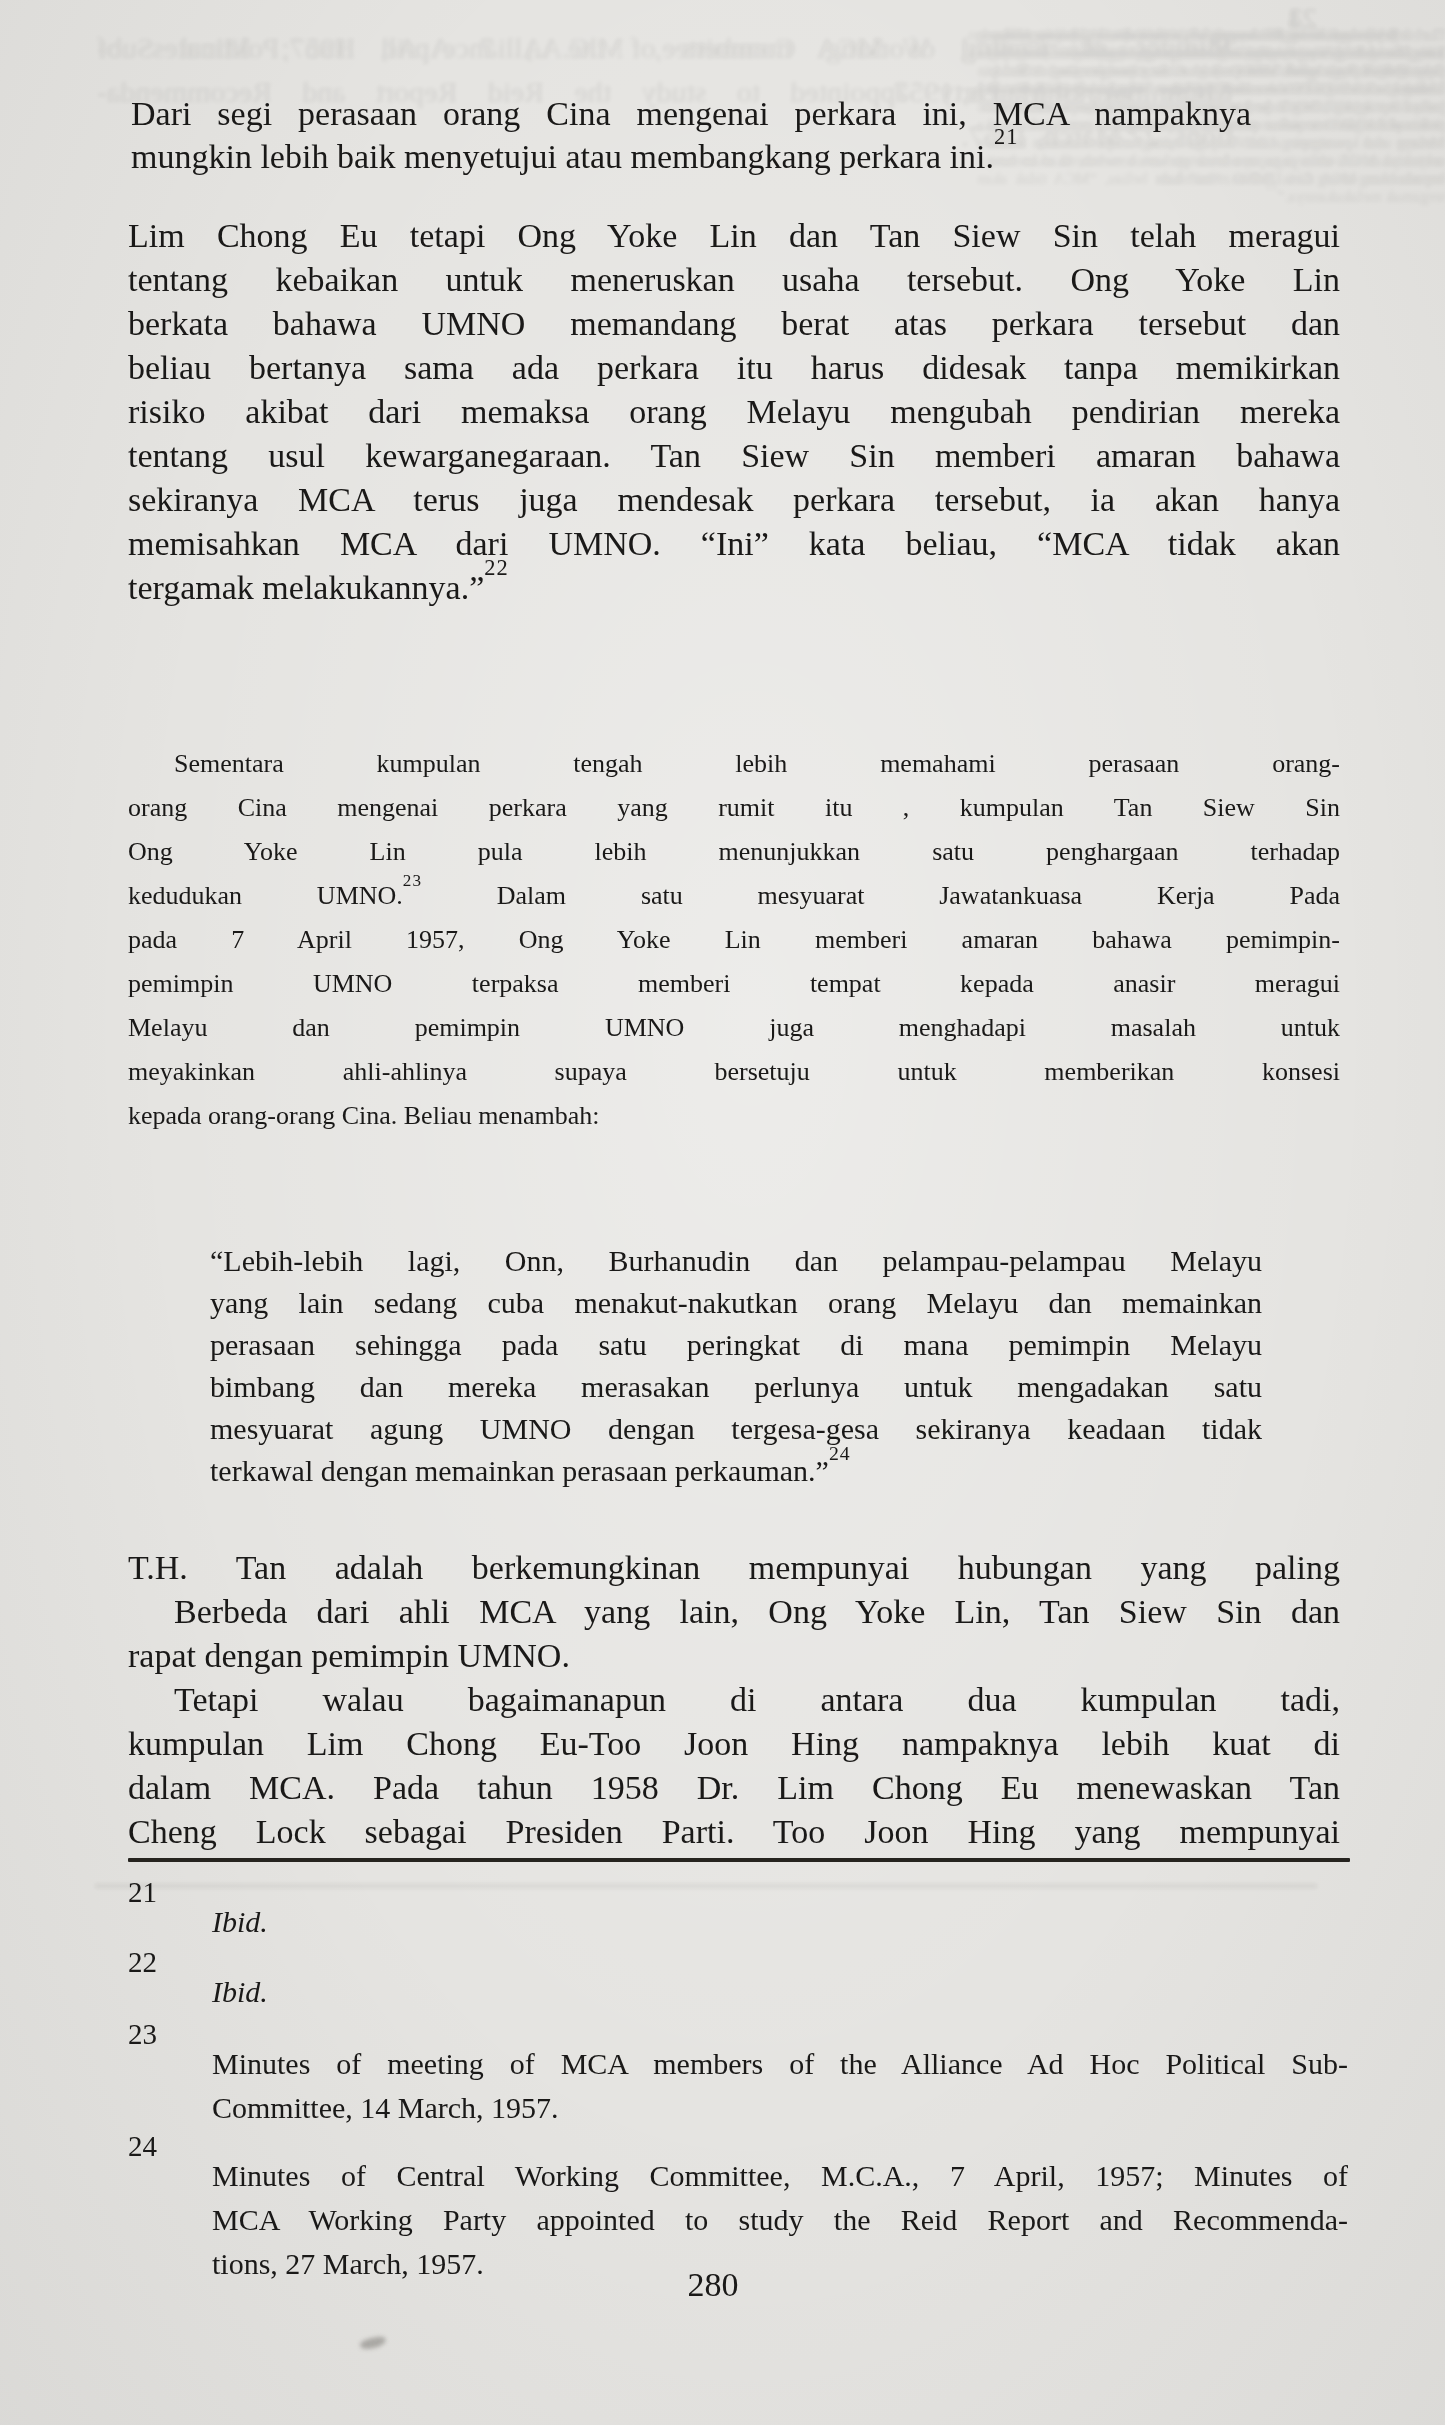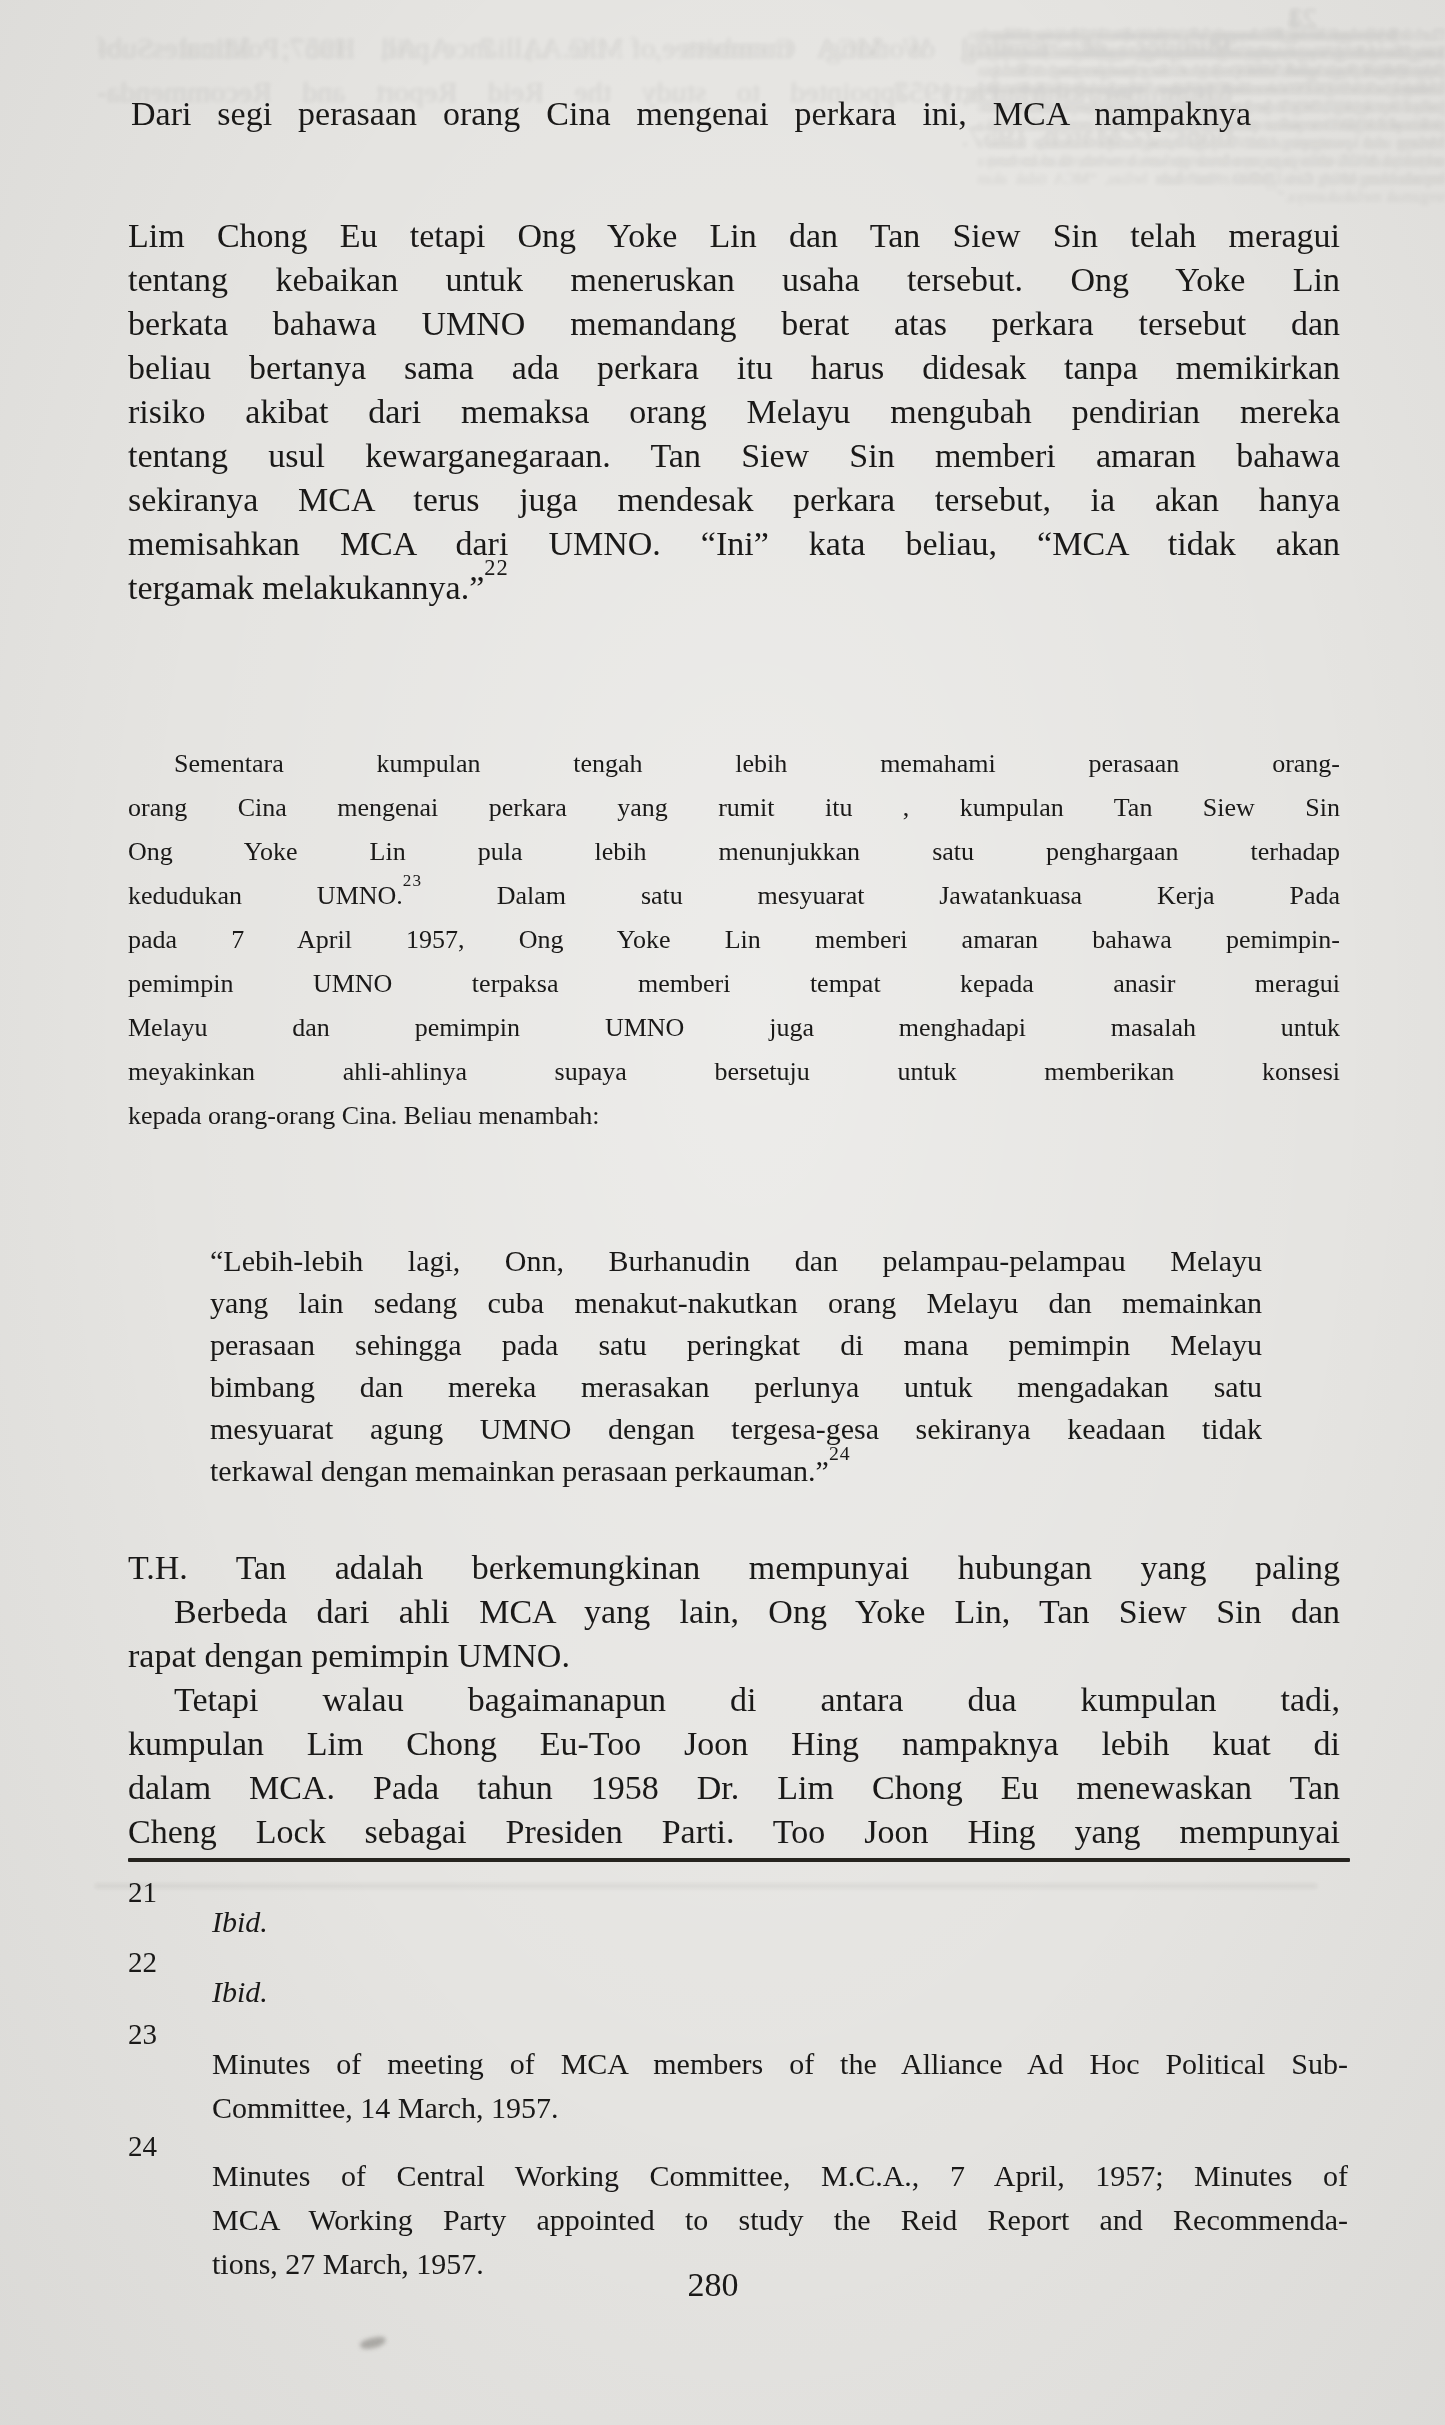--- a/index.html
+++ b/index.html
@@ -152,20 +152,23 @@
       <div class="line jl">Minutes of Central Working Committee, M.C.A., 7 April, 1957; Minutes of</div>
       <div class="line jl">MCA Working Party appointed to study the Reid Report and Recommenda-</div>
       <div class="line">tions, 27 March, 1957.</div>
     </div>
 
   </div>
     <div class="layer" id="text-layer">
 
     <div class="block" id="opening">
       <div class="line jl">Dari segi perasaan orang Cina mengenai perkara ini, MCA nampaknya</div>
+      <div class="line">
+        <span>mungkin lebih baik menyetujui atau membangkang perkara ini.</span><sup class="ref">21</sup>
+      </div>
     </div>
 
     <div class="block" id="para1">
       <div class="line jl">Lim Chong Eu tetapi Ong Yoke Lin dan Tan Siew Sin telah meragui</div>
       <div class="line jl">tentang kebaikan untuk meneruskan usaha tersebut. Ong Yoke Lin</div>
       <div class="line jl">berkata bahawa UMNO memandang berat atas perkara tersebut dan</div>
       <div class="line jl">beliau bertanya sama ada perkara itu harus didesak tanpa memikirkan</div>
       <div class="line jl">risiko akibat dari memaksa orang Melayu mengubah pendirian mereka</div>
       <div class="line jl">tentang usul kewarganegaraan. Tan Siew Sin memberi amaran bahawa</div>
       <div class="line jl">sekiranya MCA terus juga mendesak perkara tersebut, ia akan hanya</div>

